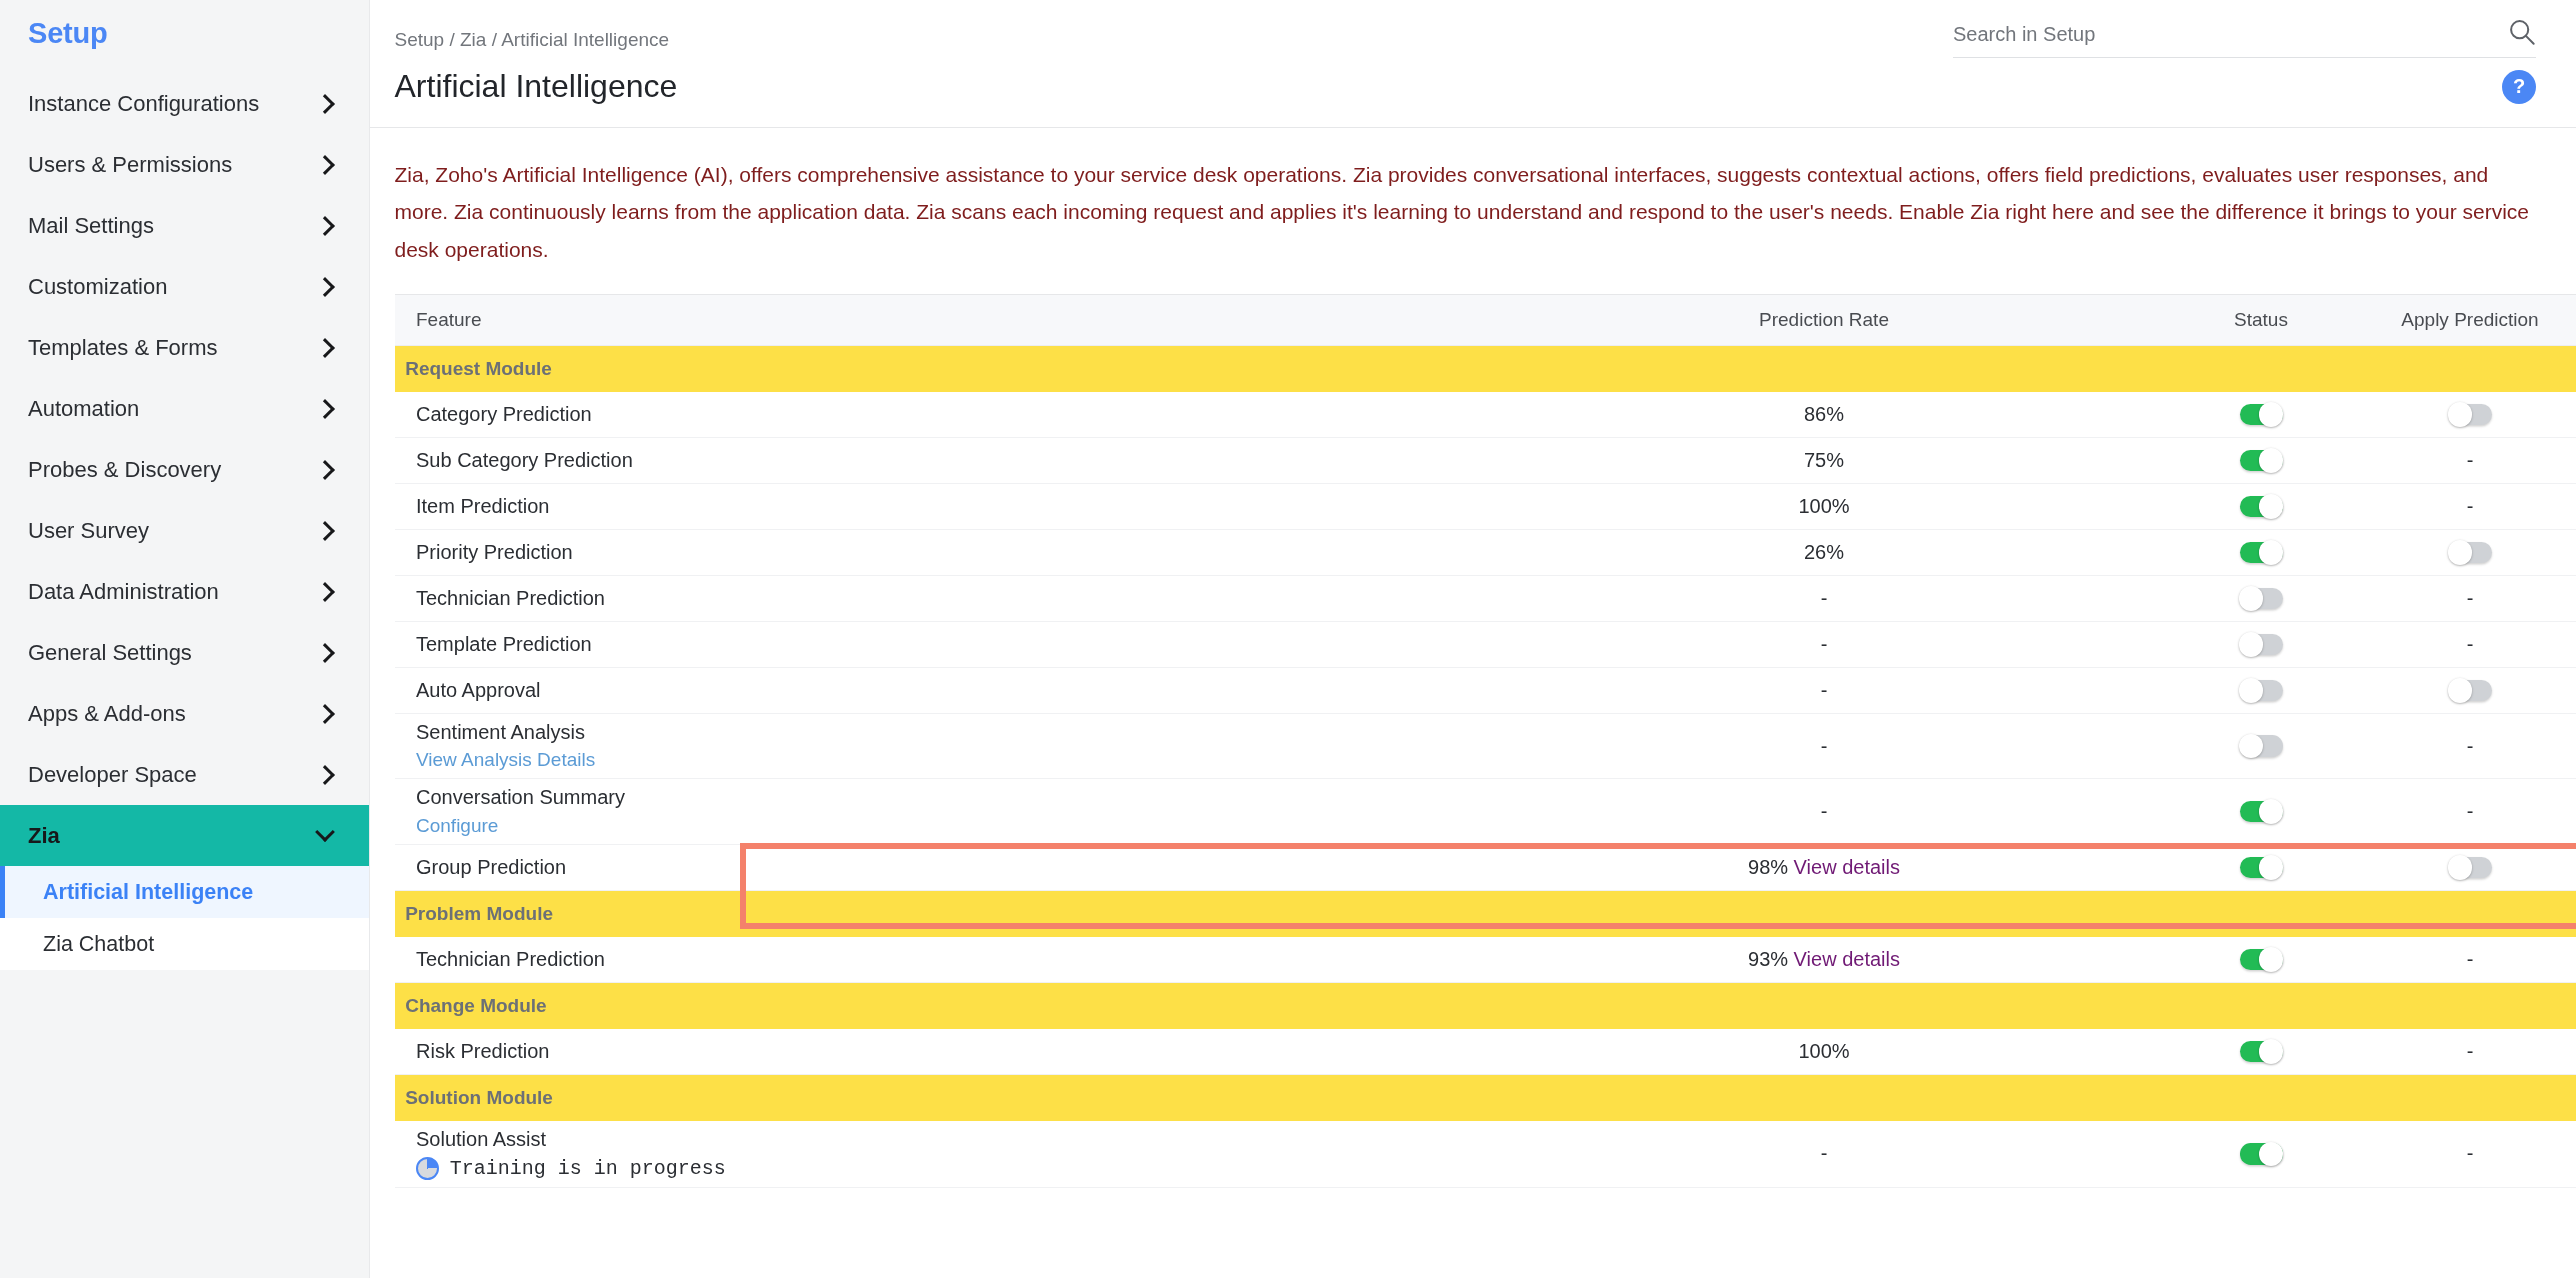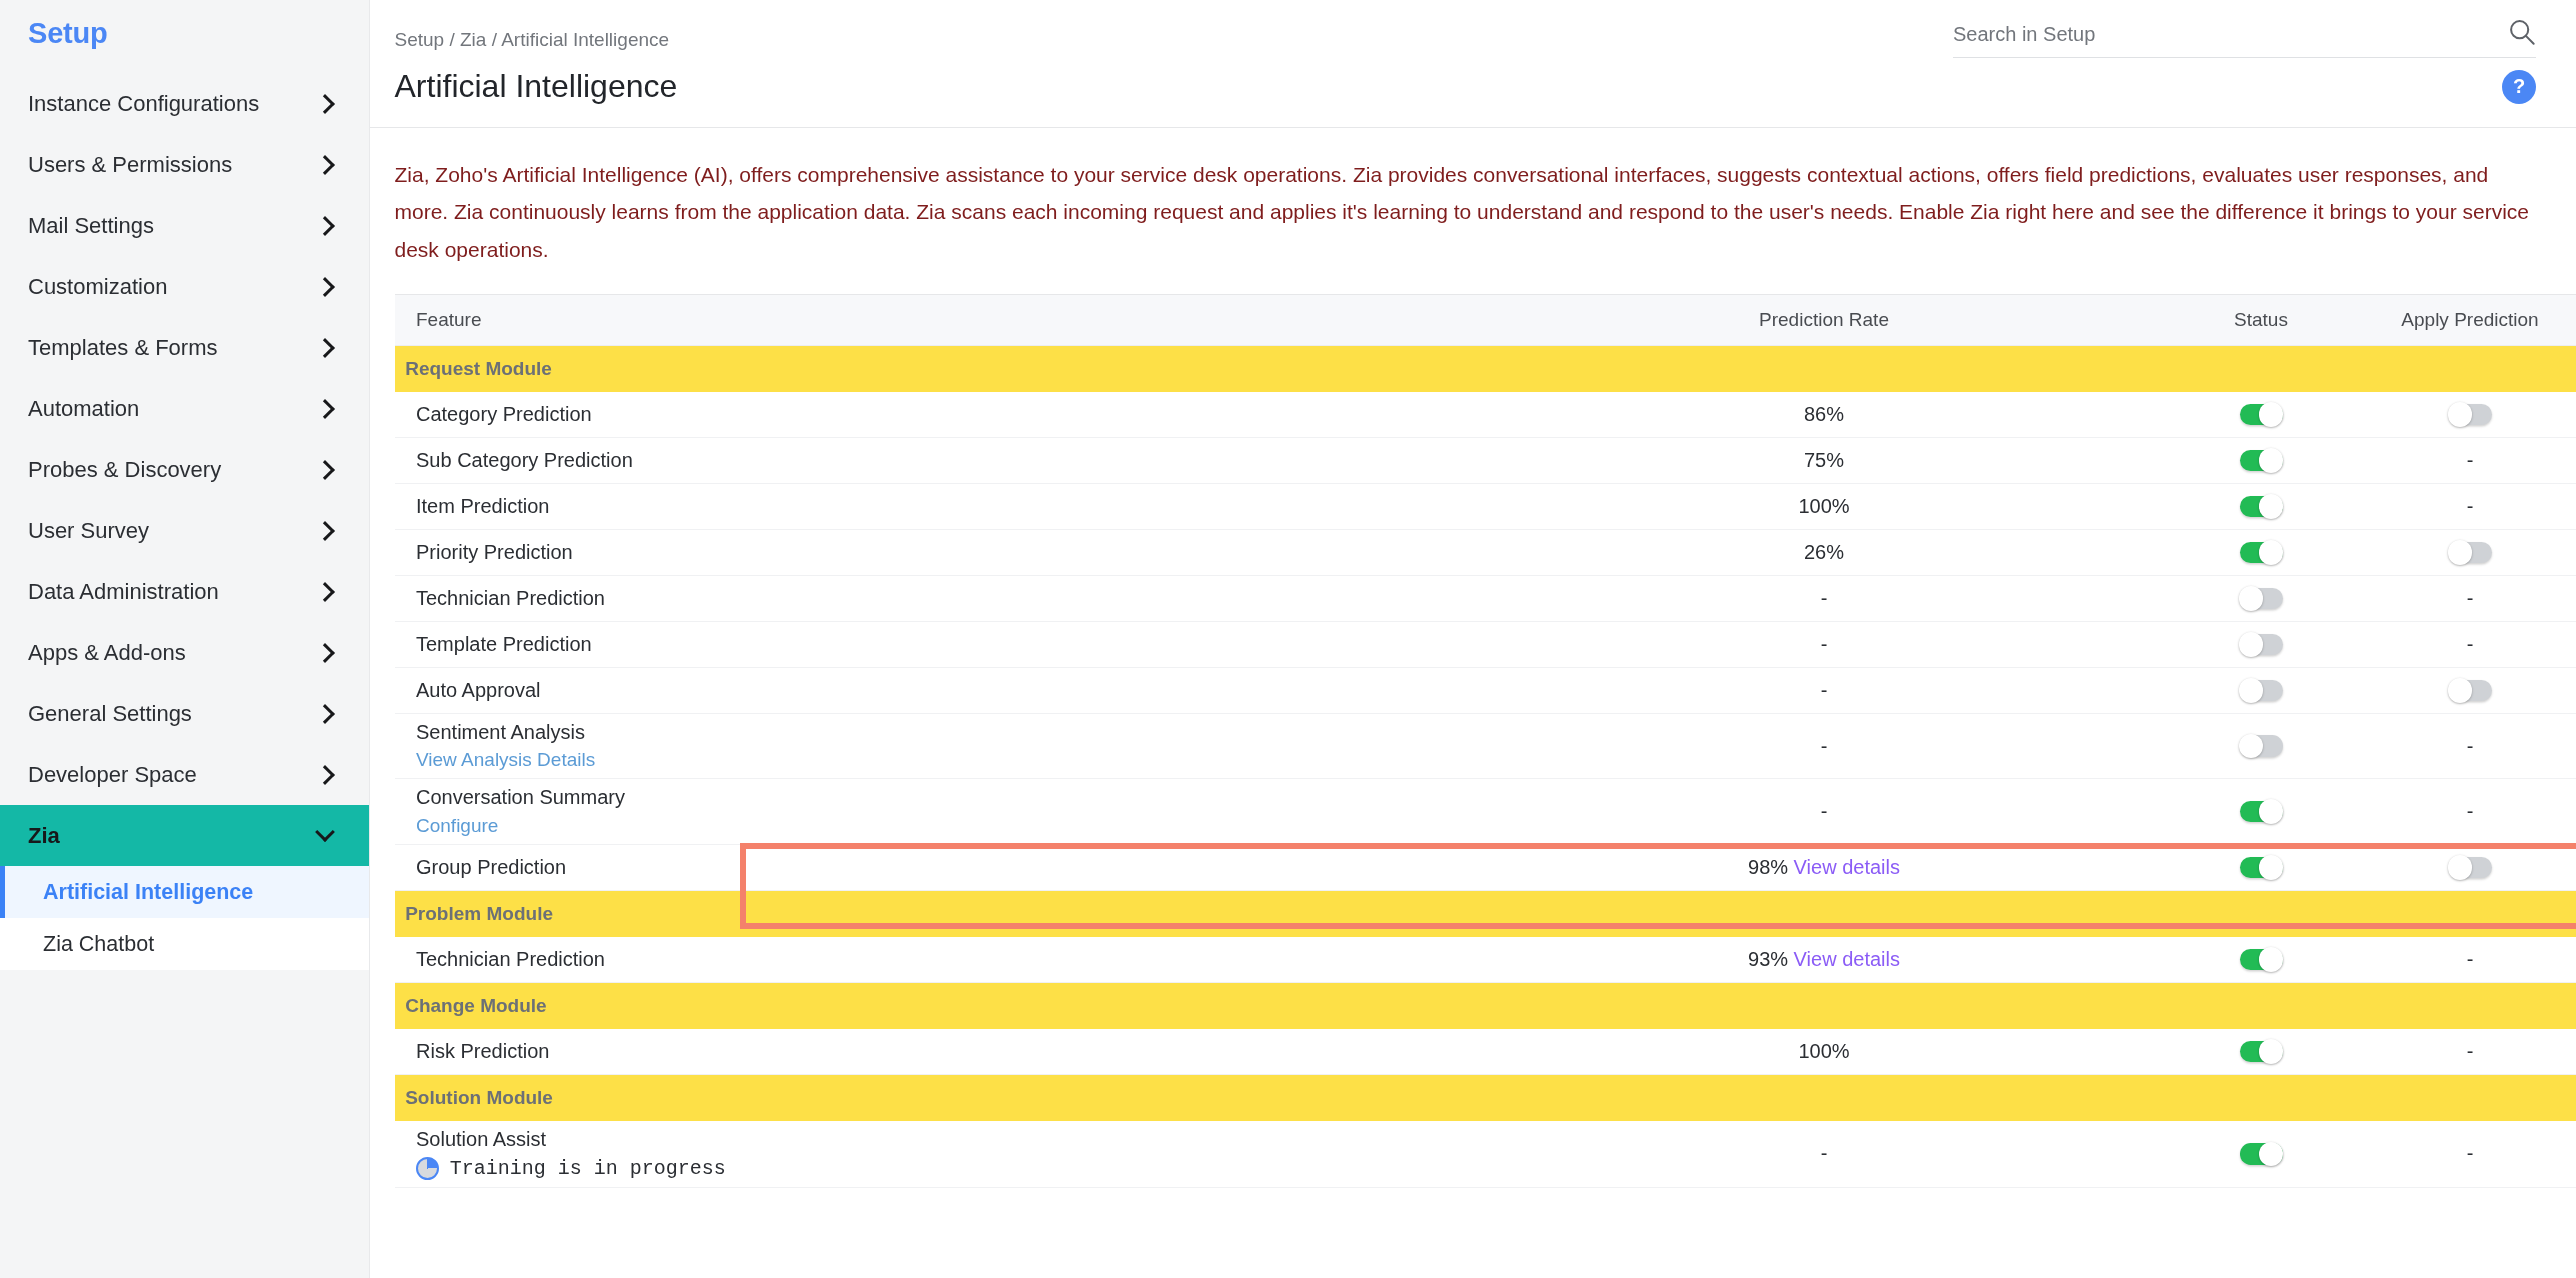--- a/index.html
+++ b/index.html
@@ -147,21 +147,21 @@
     border-bottom: 0.8px solid #f0f1f3;
     font-size: 20px; color: #2b2e33;
     padding: 7px 0;
   }
   .drow .c-rate { font-size: 20px; color: #2b2e33; }
   .feat-name { display: block; }
   .sub-link {
     display: block; color: #5b9bd5; font-size: 19px;
     margin-top: 5.4px; cursor: pointer;
   }
-  .rate-link { color: #8b5cf6; cursor: pointer; }
+  .rate-link { color: #701a75; cursor: pointer; }
   .dash { color: #2b2e33; }
 
   
   .tgl {
     width: 43px; height: 21.5px; border-radius: 10.7px;
     position: relative; cursor: pointer;
     box-shadow: 0 1.5px 2.3px rgba(0,0,0,0.18);
   }
   .tgl.on { background: #22bb55; }
   .tgl.off { background: #cfd2d6; }
@@ -232,25 +232,25 @@
         </div>
         <div class="nav-item">
           <span class="lbl">User Survey</span>
           <span class="chev"></span>
         </div>
         <div class="nav-item">
           <span class="lbl">Data Administration</span>
           <span class="chev"></span>
         </div>
         <div class="nav-item">
+          <span class="lbl">General Settings</span>
+          <span class="chev"></span>
+        </div>
+        <div class="nav-item">
           <span class="lbl">Apps &amp; Add-ons</span>
-          <span class="chev"></span>
-        </div>
-        <div class="nav-item">
-          <span class="lbl">General Settings</span>
           <span class="chev"></span>
         </div>
         <div class="nav-item">
           <span class="lbl">Developer Space</span>
           <span class="chev"></span>
         </div>
       </div>
     <div class="zia-group">
       <div class="zia-header">
         <span class="lbl">Zia</span>

